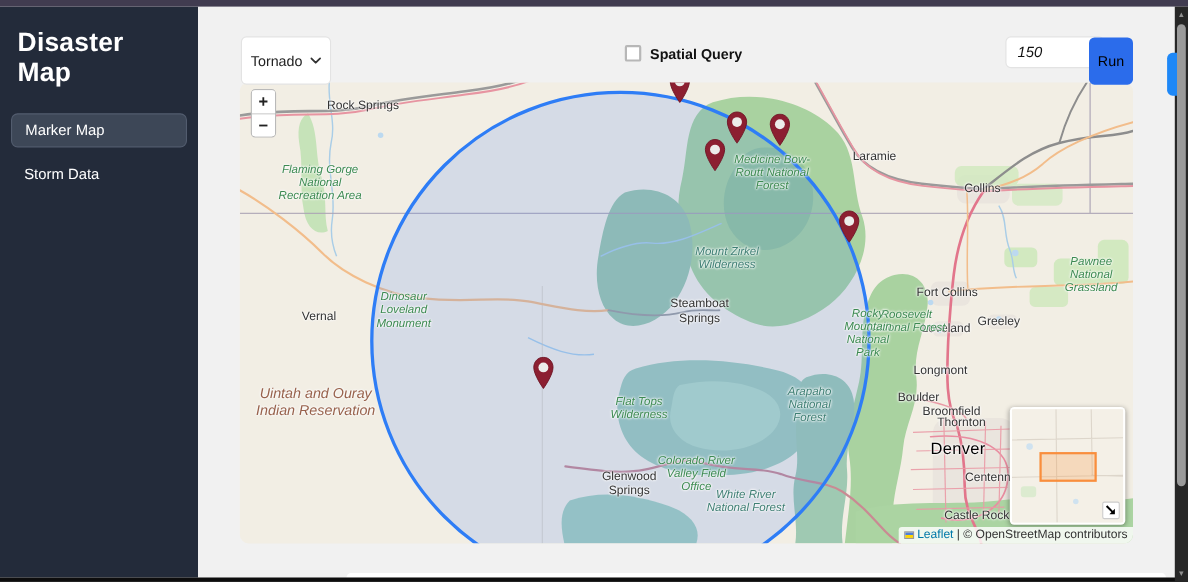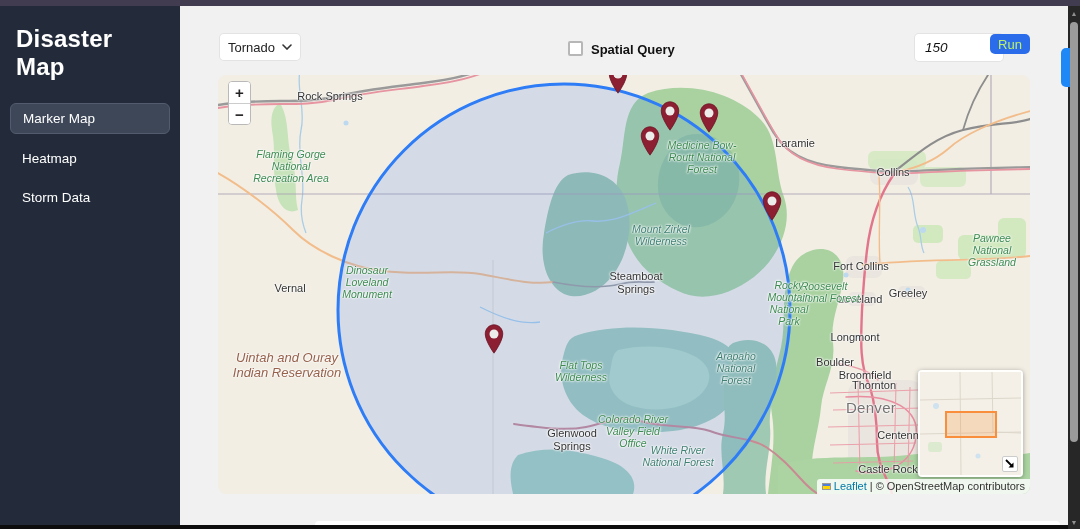--- a/index.html
+++ b/index.html
@@ -12,36 +12,36 @@
   .bottom-card-edge { position:absolute; left:315px; top:521px; width:745px; height:4px; background:#ffffff; border-radius:6px 6px 0 0; z-index:35; }
 
   
   .sidebar { position:absolute; left:0; top:6px; width:180px; height:519px; background:#232b3a; z-index:30; }
   .sidebar h1 { color:#fff; font-size:24px; font-weight:bold; padding:19px 28px 14px 16px; letter-spacing:.2px; }
   .nav { display:flex; flex-direction:column; gap:10px; padding:8px 10px; }
   .nav-item { color:#fff; font-size:13.5px; padding:7px 12px; border-radius:6px; cursor:pointer; }
   .nav-item.active { background:#3d4757; border:1px solid #525c6e; }
 
   
-  .select-box { position:absolute; left:220px; top:34px; width:80px; height:26px; background:#fff; border-radius:4px;
+  .select-box { position:absolute; left:220px; top:34px; width:80px; height:42px; background:#fff; border-radius:4px;
     box-shadow:0 0 0 1px #e3e3e3; display:flex; align-items:center; justify-content:space-between; padding:0 8px; font-size:13px; color:#222; z-index:20; cursor:pointer;}
   .chk { position:absolute; left:568px; top:41px; width:15px; height:15px; accent-color:#fff; border:2px solid #b7b7b7; border-radius:2px; background:#fff; appearance:none; z-index:20; cursor:pointer;}
   .chk-label { position:absolute; left:591px; top:42px; font-size:13px; font-weight:bold; color:#111; z-index:20; }
   .num-input { position:absolute; left:915px; top:34px; width:88px; height:27px; background:#fff; border:none; border-radius:4px;
     box-shadow:0 0 0 1px #e3e3e3; padding:0 10px; font-size:13.5px; color:#111; z-index:20; font-family:"Liberation Sans",sans-serif;font-style:italic;}
-  .run-btn { position:absolute; left:990px; top:34px; width:40px; height:20px; background:#2b6ceb; color:#bef264; border:none; border-radius:5px;
+  .run-btn { position:absolute; left:990px; top:34px; width:40px; height:43px; background:#2b6ceb; color:#000000; border:none; border-radius:5px;
     font-size:13px; z-index:20; cursor:pointer; font-family:"Liberation Sans",sans-serif;}
 
   
   .map { position:absolute; left:218px; top:75px; width:812px; height:419px; background:#f2eee4; border-radius:8px; overflow:hidden; z-index:10; }
   .map svg.base { position:absolute; left:0; top:0; }
   .map-label { position:absolute; transform:translate(-50%,-50%); text-align:center; white-space:normal; line-height:1.15; z-index:6;
     text-shadow:0 0 2px #fff,0 0 2px #fff,0 0 3px #fff; pointer-events:none; }
   .lbl-c { font-size:11px; color:#333; }
-  .lbl-C { font-size:15px; color:#737373; font-weight:500; letter-spacing:.3px; }
+  .lbl-C { font-size:15px; color:#000000; font-weight:500; letter-spacing:.3px; }
   .lbl-g { font-size:10.5px; font-style:italic; color:#3d8a52; }
   .lbl-t { font-size:10.5px; font-style:italic; color:#3f7f74; }
   .lbl-b { font-size:13px; font-style:italic; color:#97614b; }
 
   .pin { position:absolute; width:21px; height:30px; transform:translate(-50%,-100%); z-index:8; cursor:pointer; }
 
   .zoom-ctl { position:absolute; left:10px; top:6px; width:23px; border:1px solid #b9b9b9; border-radius:4px; overflow:hidden; z-index:9; background:#fff;}
   .zoom-btn { width:100%; height:21px; background:#fff; display:flex; align-items:center; justify-content:center;
     font-size:15px; font-weight:bold; color:#222; cursor:pointer; }
   .zoom-btn + .zoom-btn { border-top:1px solid #ccc; }
@@ -66,21 +66,20 @@
 </head>
 <body>
 
 <div id="app">
   <div class="top-strip"></div>
 
   <div class="sidebar">
     <h1>Disaster Map</h1>
     <div class="nav">
       <div class="nav-item active">Marker Map</div>
-      <div class="nav-item">Heatmap</div>
       <div class="nav-item">Storm Data</div>
     </div>
   </div>
 
   <div class="select-box">
     <span>Tornado</span>
     <svg width="10" height="6" viewBox="0 0 10 6">
       <path d="M1 1 L5 5 L9 1" fill="none" stroke="#333" stroke-width="1.6" stroke-linecap="round"></path>
     </svg>
   </div>

